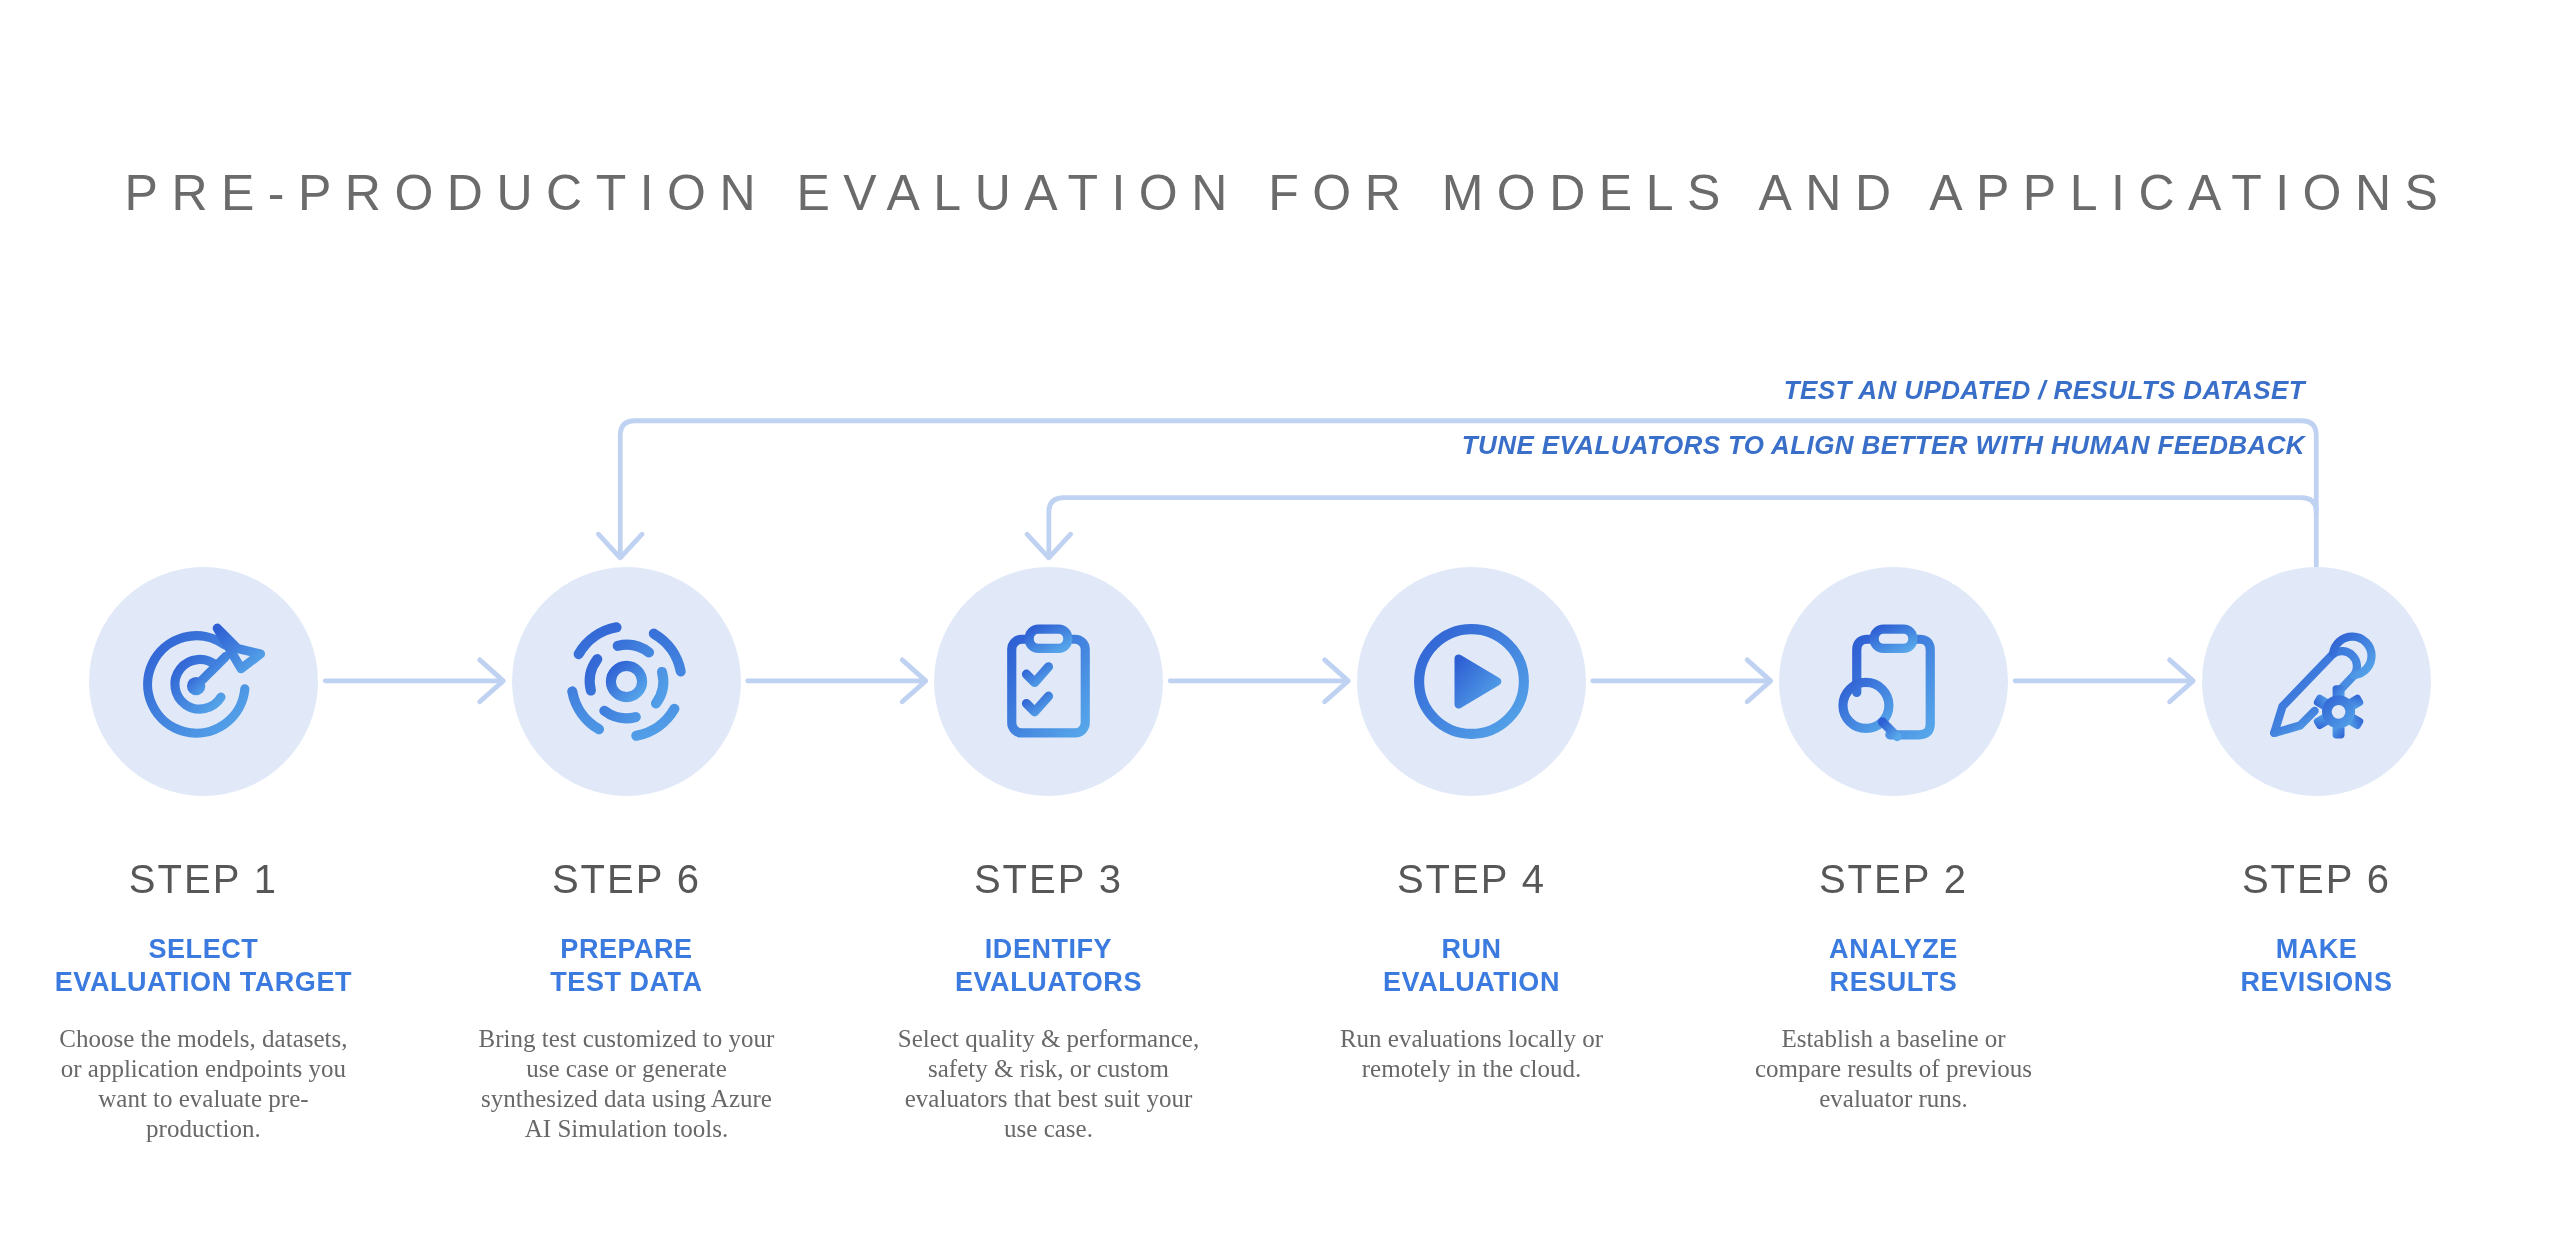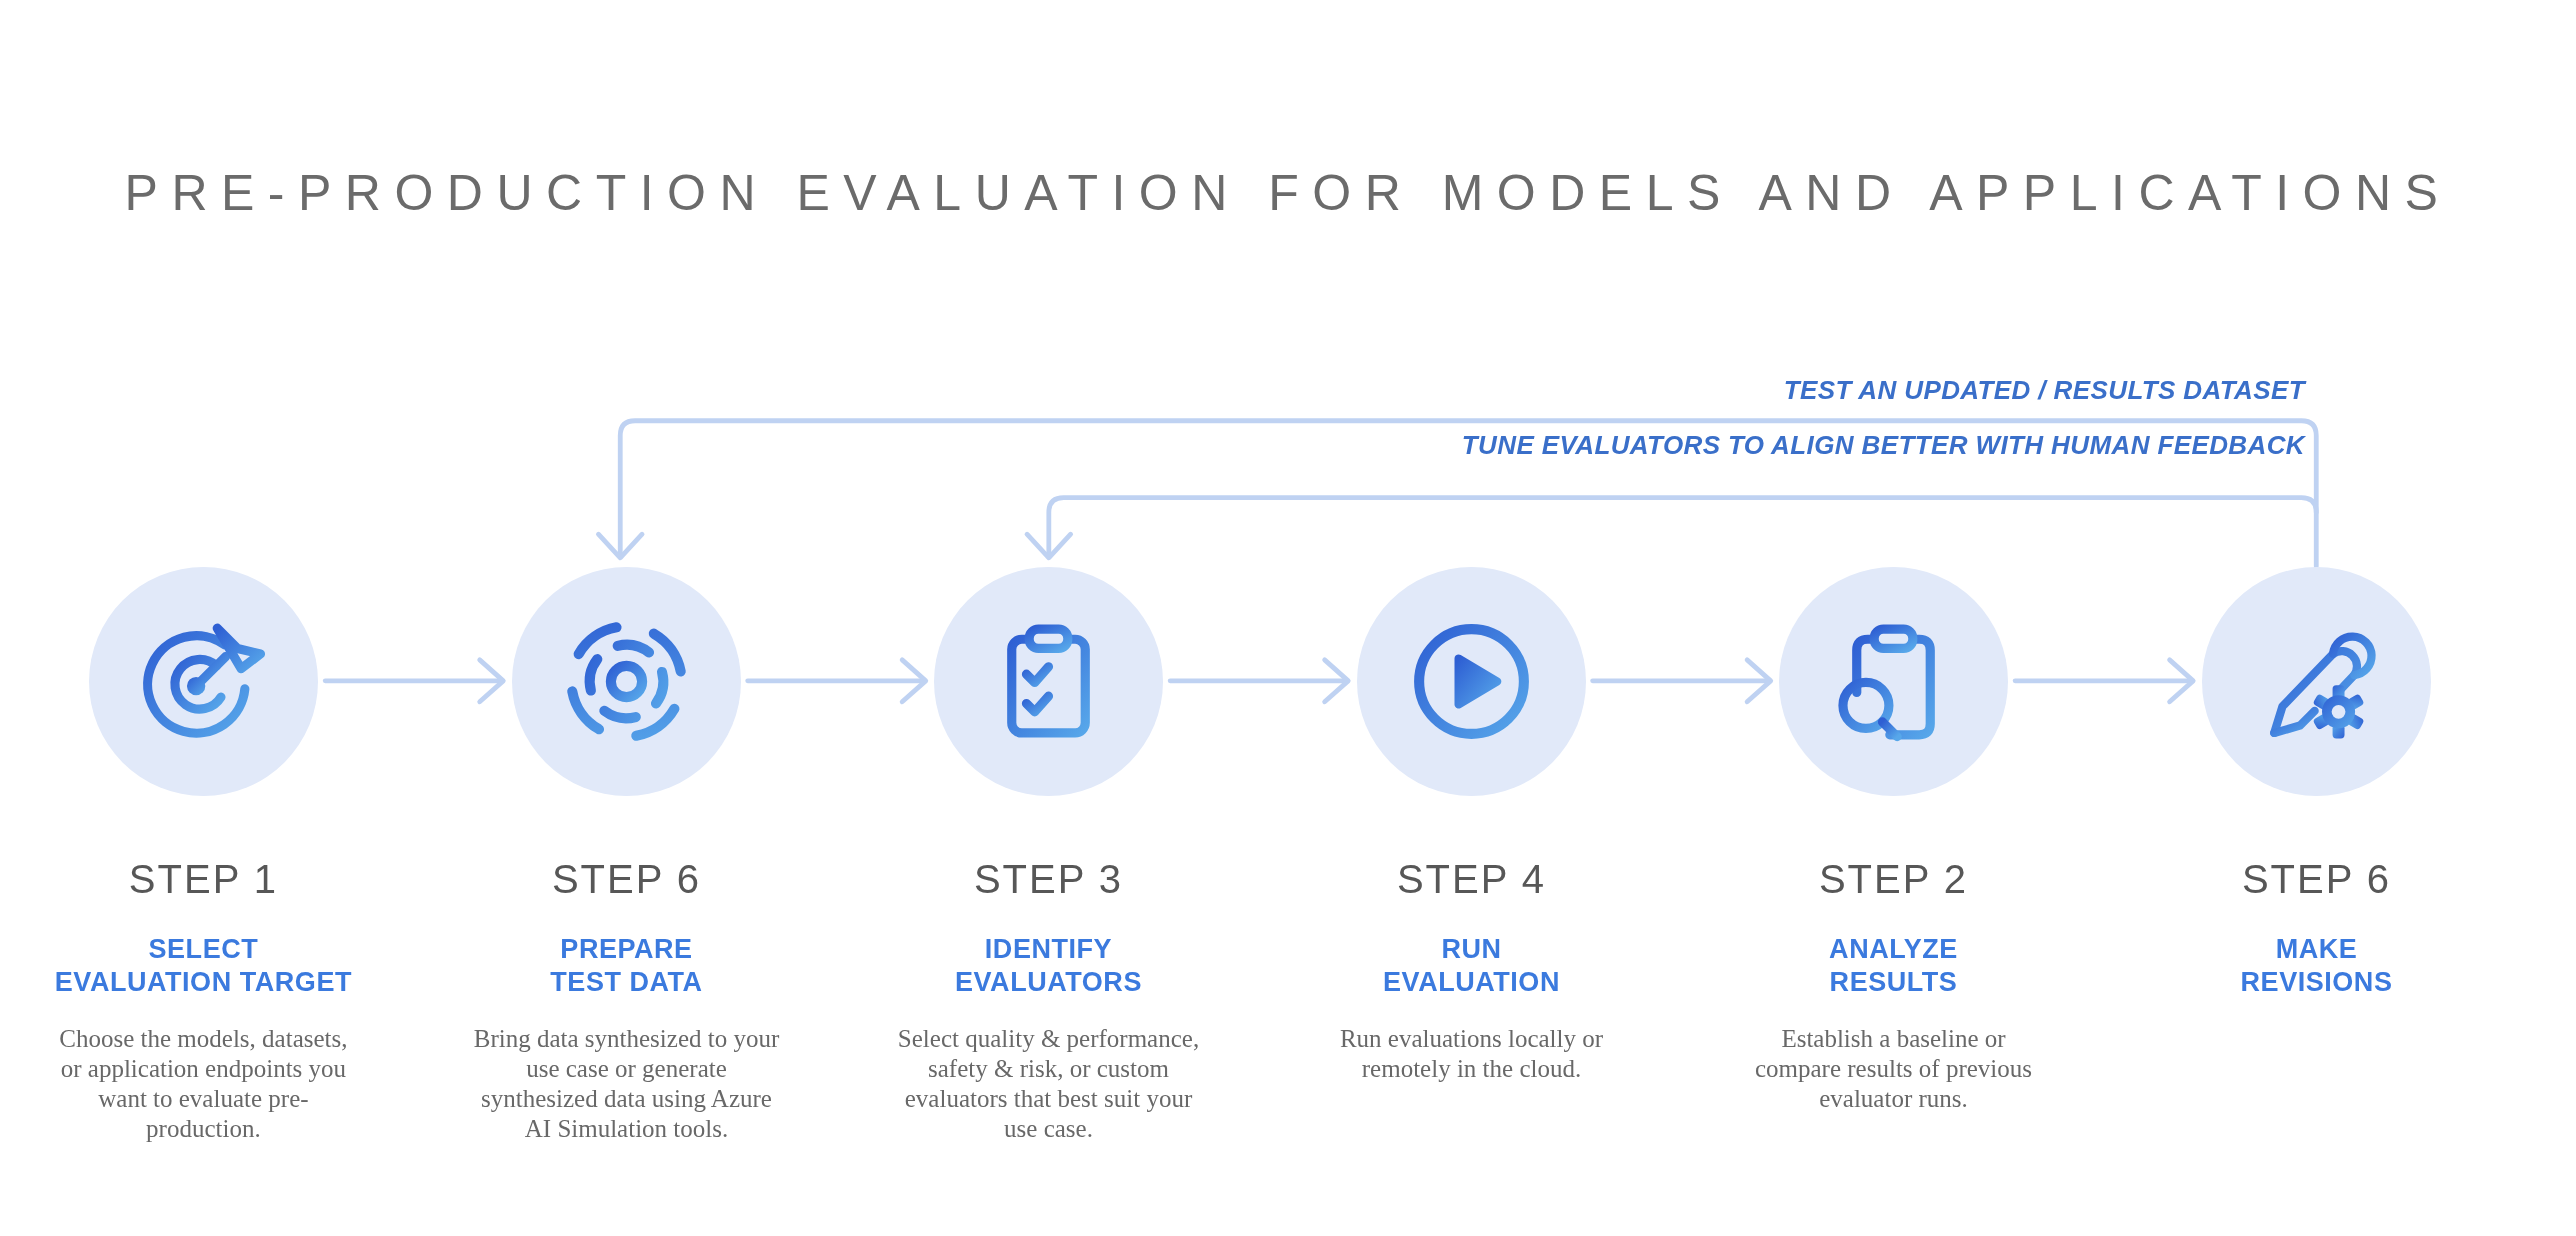--- a/index.html
+++ b/index.html
@@ -135,21 +135,21 @@
           <circle cx="80" cy="80" r="40" stroke-dasharray="36 27" transform="rotate(-15 80 80)"></circle>
           <circle cx="80" cy="80" r="60" stroke-dasharray="52 42" transform="rotate(30 80 80)"></circle>
         </g>
       </svg>
     </div>
     <div class="step-label">STEP 6</div>
     <div class="step-heading">
       <div>PREPARE</div>
       <div>TEST DATA</div>
     </div>
-    <div class="step-desc">Bring data synthesized to your use case or generate synthesized data using Azure AI Simulation tools.</div>
+    <div class="step-desc">Bring test customized to your use case or generate synthesized data using Azure AI Simulation tools.</div>
   </div>
 
   <div class="col" style="left:839px">
     <div class="circle">
       <svg class="icon-svg" width="147" height="147" viewBox="0 0 160 160">
         <defs>
             <linearGradient id="g3" x1="0" y1="0" x2="1" y2="1">
           <stop offset="0" stop-color="#2e5fd3"></stop>
               <stop offset="1" stop-color="#57a7ea"></stop>
         </linearGradient>

